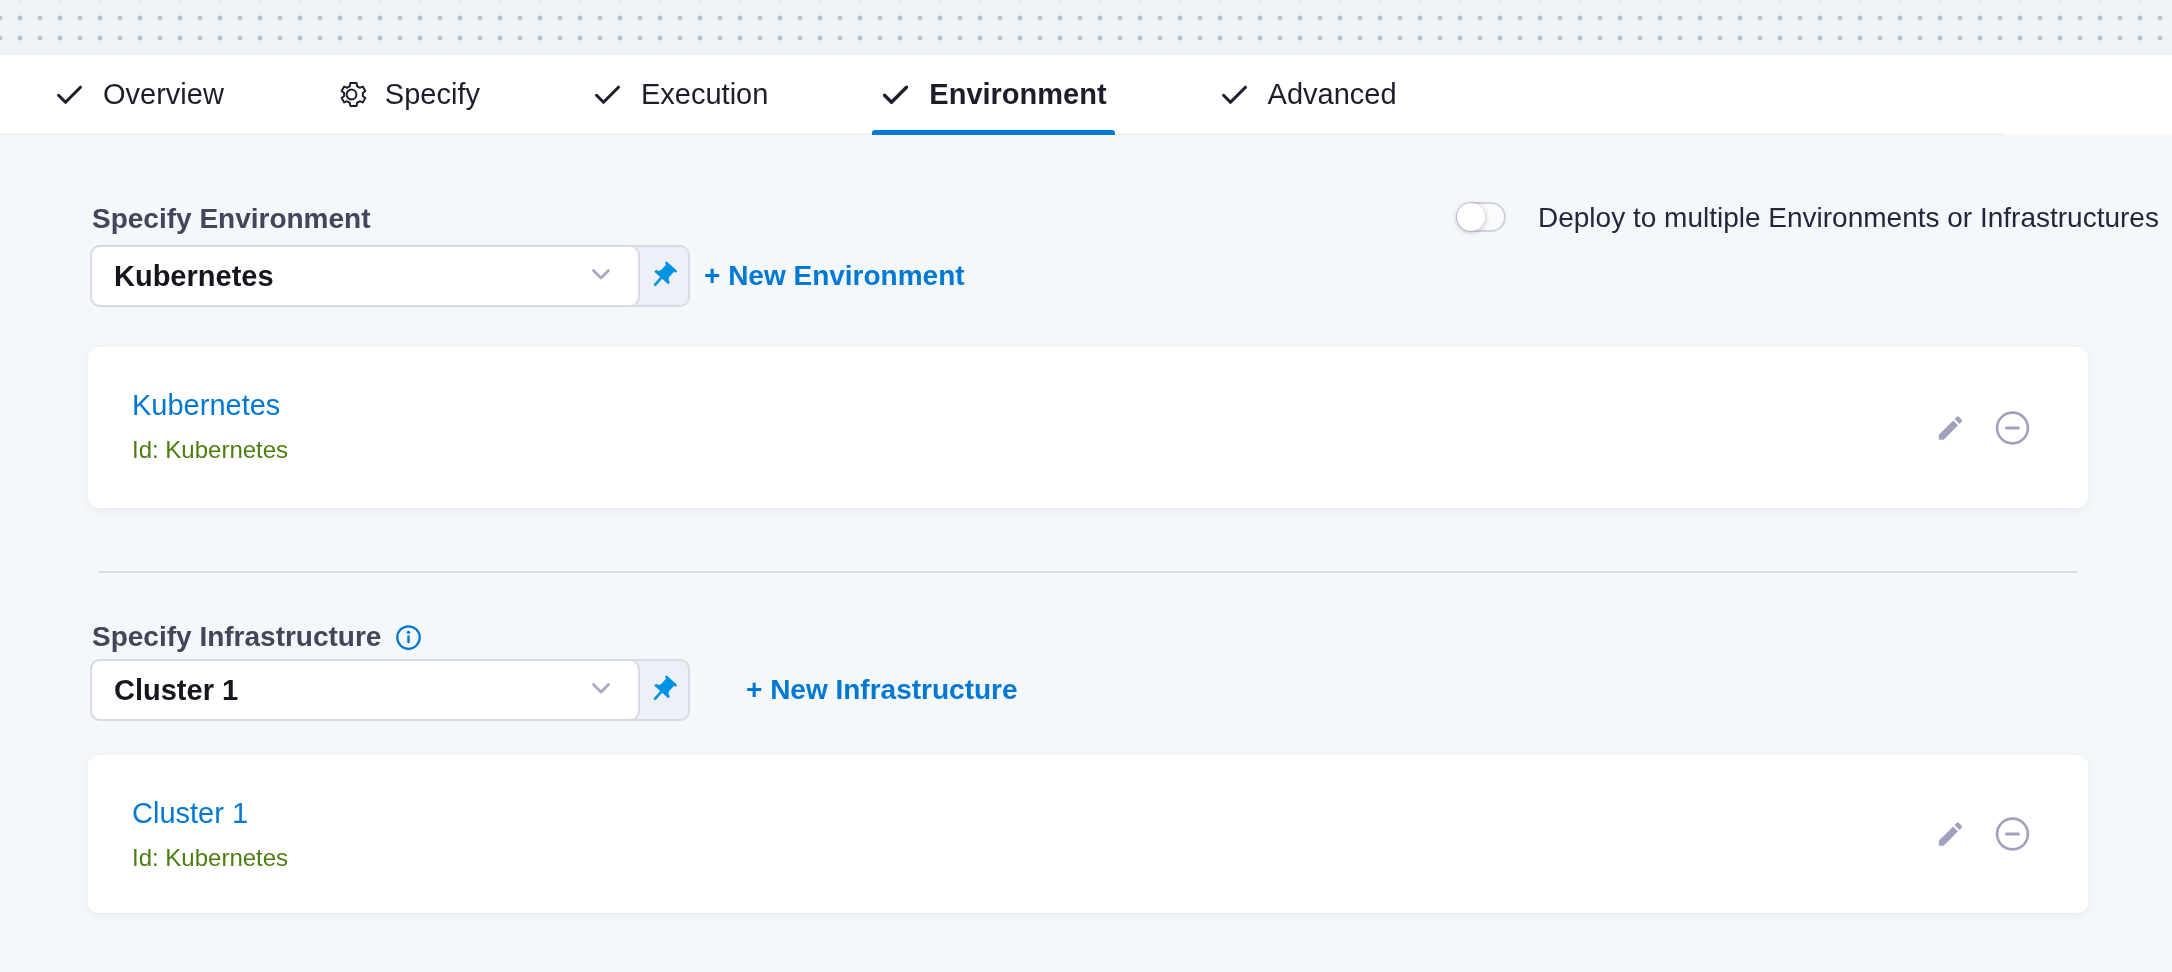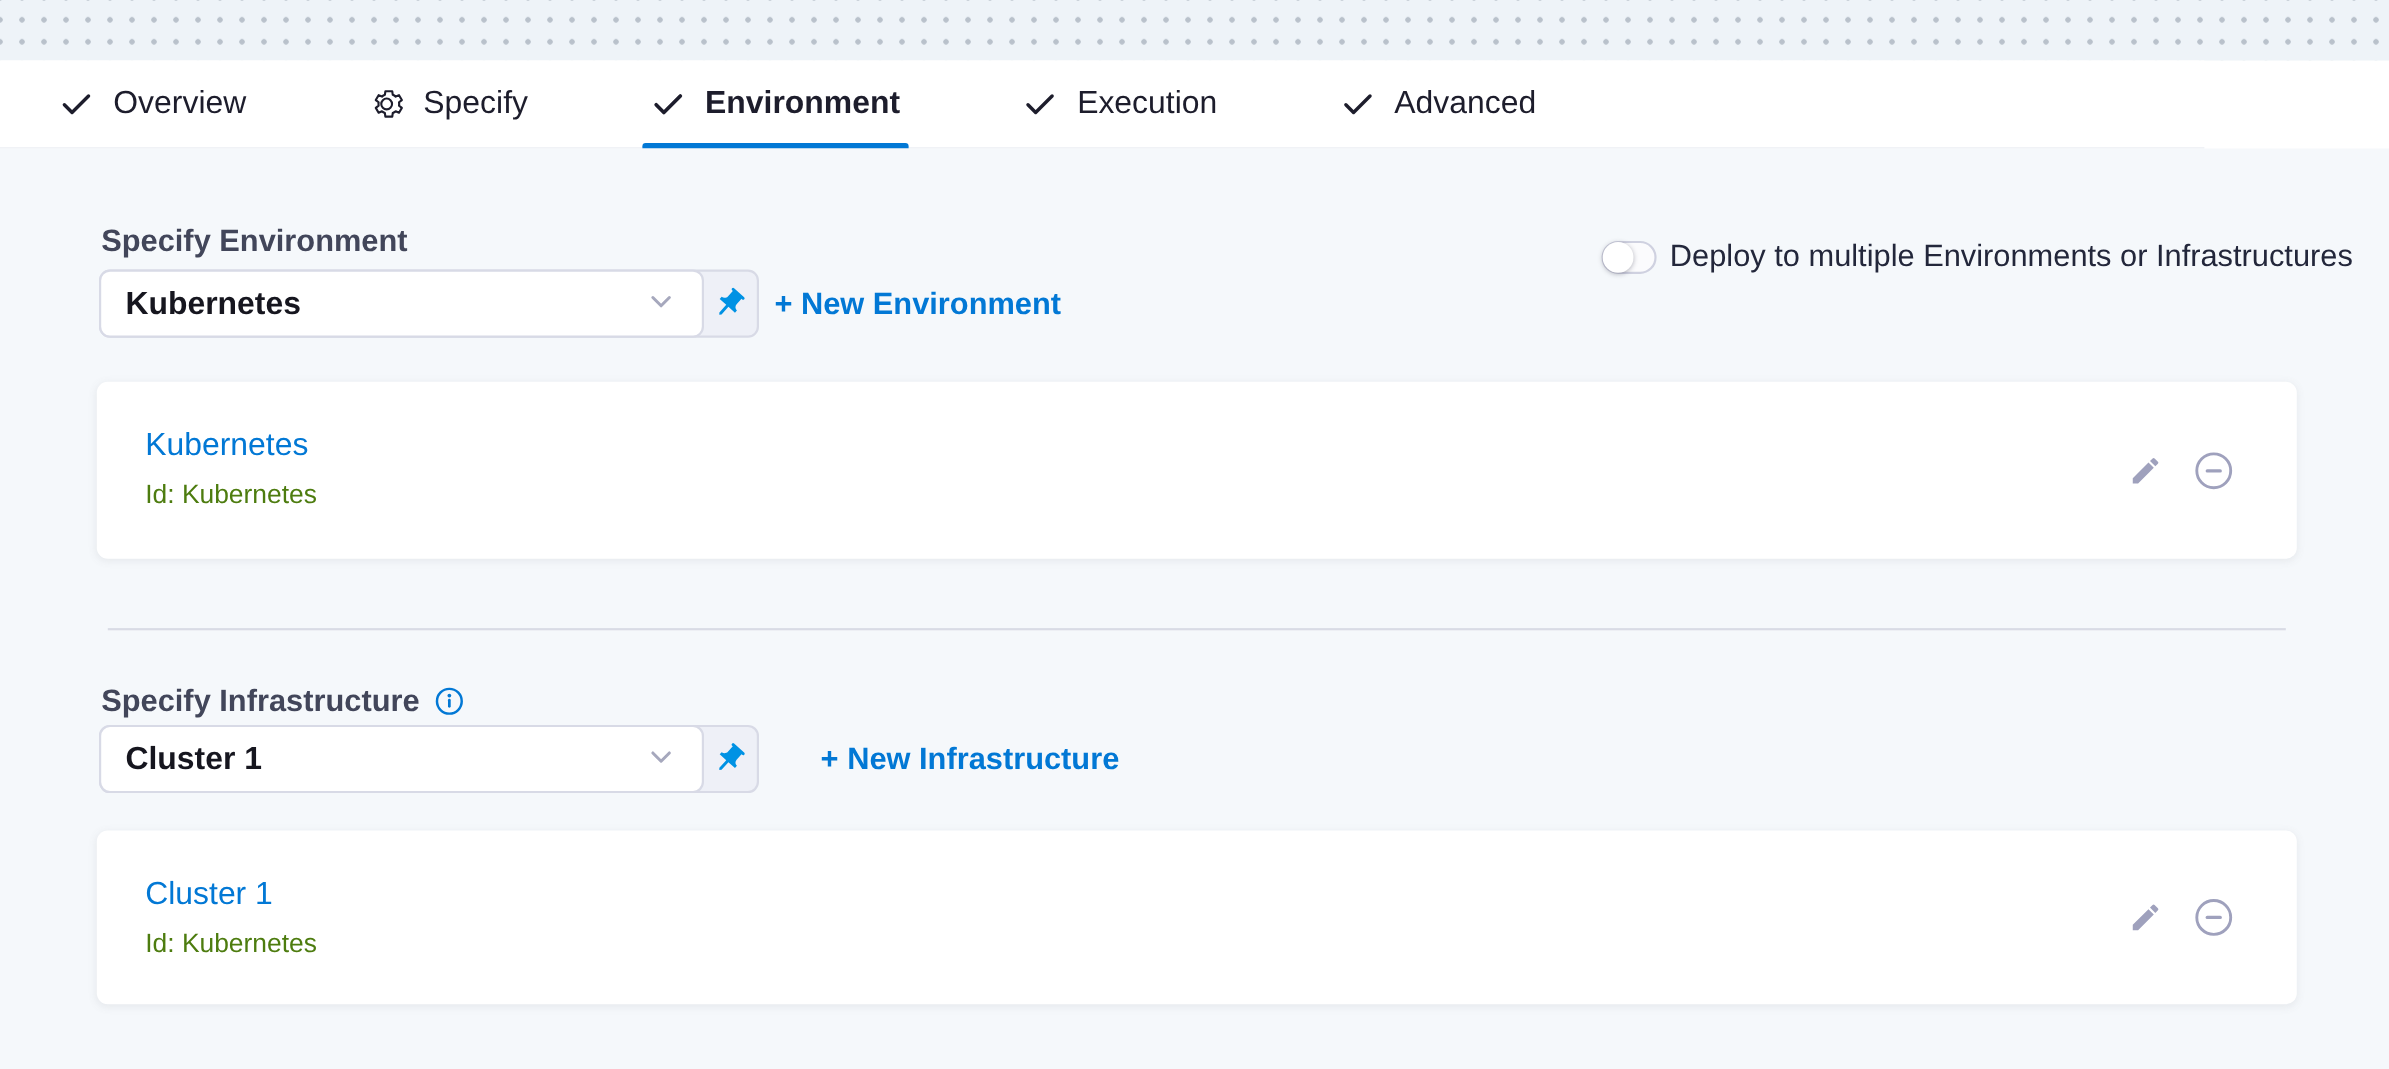--- a/index.html
+++ b/index.html
@@ -66,21 +66,21 @@
   }
   .pin-zone svg{transform:rotate(42deg);}
   
   .new-link{
     position:absolute;height:62px;display:flex;align-items:center;
     font-size:28px;font-weight:600;color:#0278d5;cursor:pointer;white-space:nowrap;
   }
   #new-env{left:704px;top:110px;}
   #new-infra{left:746px;top:524px;text-align:center;}
   
-  .toggle-row{position:absolute;left:1456px;top:82px;display:flex;align-items:flex-end;gap:12px;}
+  .toggle-row{position:absolute;left:1456px;top:67px;display:flex;align-items:flex-start;gap:32px;}
   .toggle{
     width:50px;height:30px;border:2px solid #cfd1e0;border-radius:16px;
     background:#fbfbfd;position:relative;box-sizing:border-box;cursor:pointer;flex:0 0 auto;
   }
   .knob{
     position:absolute;left:-1px;top:-1px;width:28px;height:28px;border-radius:50%;
     background:#ffffff;box-shadow:0 1px 5px rgba(40,41,61,0.35);
   }
   .toggle-label{font-size:28px;color:#23273b;white-space:nowrap;}
   
@@ -123,35 +123,35 @@
     <span>Overview</span>
   </div>
   <div class="tab">
     <span class="tab-icon">
       <svg viewBox="0 0 24 24">
           <path d="M12 8.2a3.8 3.8 0 100 7.6 3.8 3.8 0 000-7.6zm8.8 3.8c0 .4 0 .8-.1 1.2l2 1.55-2 3.4-2.35-.95a7.6 7.6 0 01-2.05 1.2l-.35 2.5H11.1l-.35-2.5a7.6 7.6 0 01-2.05-1.2l-2.35.95-2-3.4 2-1.55a7.8 7.8 0 010-2.4l-2-1.55 2-3.4 2.35.95A7.6 7.6 0 0110.75 5.6l.35-2.5h4.85l.35 2.5c.75.3 1.45.7 2.05 1.2l2.35-.95 2 3.4-2 1.55c.1.4.1.8.1 1.2z" fill="none" stroke="#1d1d2c" stroke-width="1.5" stroke-linejoin="round"></path>
         </svg>
     </span>
     <span>Specify</span>
   </div>
+  <div class="tab">
+    <span class="tab-icon">
+      <svg viewBox="0 0 24 24">
+          <path d="M3.5 12.6l5.4 5.4L20.5 6.4" fill="none" stroke="#1d1d2c" stroke-width="2.4" stroke-linecap="round" stroke-linejoin="round"></path>
+        </svg>
+    </span>
+    <span>Execution</span>
+  </div>
   <div class="tab active">
     <span class="tab-icon">
       <svg viewBox="0 0 24 24">
           <path d="M3.5 12.6l5.4 5.4L20.5 6.4" fill="none" stroke="#1d1d2c" stroke-width="2.6" stroke-linecap="round" stroke-linejoin="round"></path>
         </svg>
     </span>
     <span>Environment</span>
-  </div>
-  <div class="tab">
-    <span class="tab-icon">
-      <svg viewBox="0 0 24 24">
-          <path d="M3.5 12.6l5.4 5.4L20.5 6.4" fill="none" stroke="#1d1d2c" stroke-width="2.4" stroke-linecap="round" stroke-linejoin="round"></path>
-        </svg>
-    </span>
-    <span>Execution</span>
   </div>
   <div class="tab">
     <span class="tab-icon">
       <svg viewBox="0 0 24 24">
           <path d="M3.5 12.6l5.4 5.4L20.5 6.4" fill="none" stroke="#1d1d2c" stroke-width="2.4" stroke-linecap="round" stroke-linejoin="round"></path>
         </svg>
     </span>
     <span>Advanced</span>
   </div>
 </nav>

